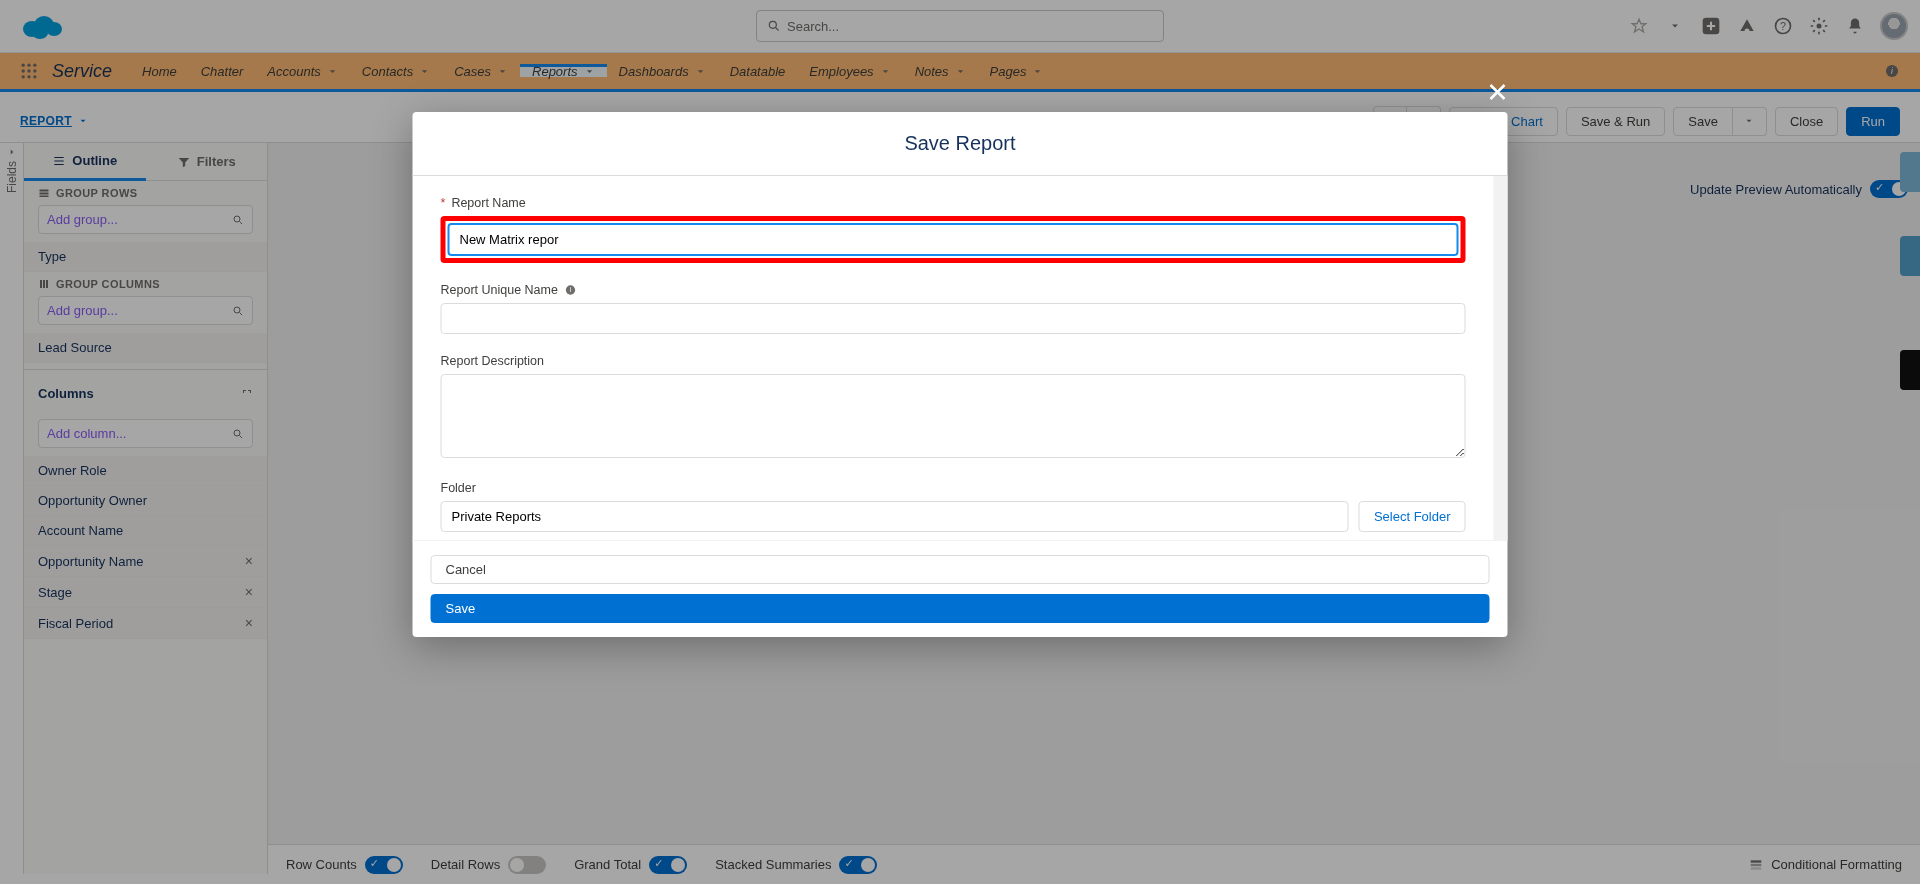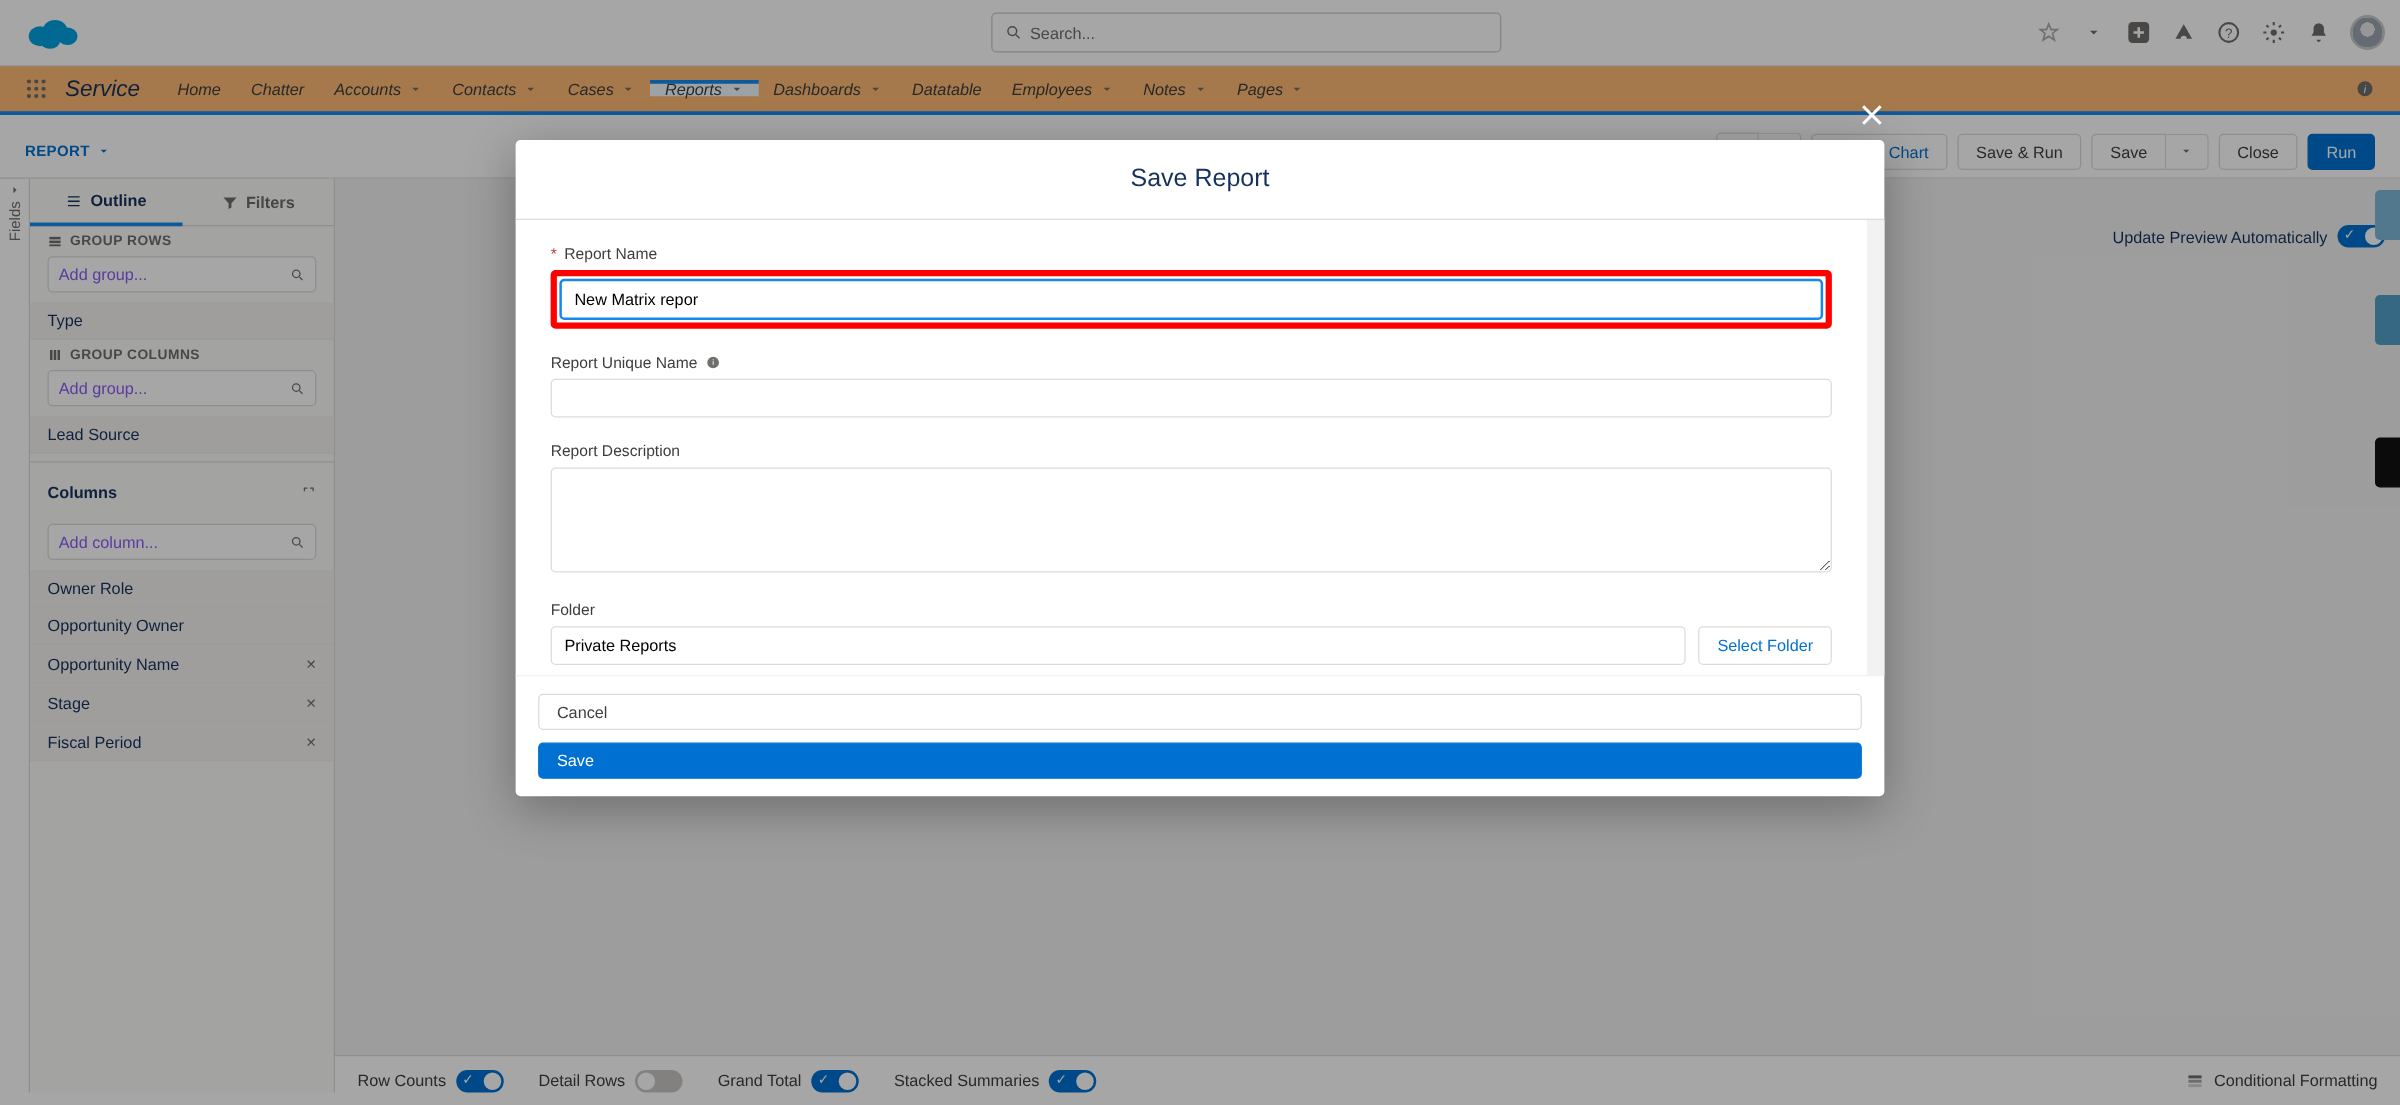--- a/index.html
+++ b/index.html
@@ -5,39 +5,39 @@
 * { box-sizing: border-box; margin: 0; padding: 0; }
 body { font-family: "Salesforce Sans", Arial, sans-serif; font-size: 13px; color: #16325c; overflow: hidden; width: 1920px; height: 884px; position: relative; background: #fff; }
 
 
 .scrim { position: absolute; inset: 0; background: rgba(0,0,0,0.35); z-index: 50; }
 
 
 .topbar { height: 52px; display: flex; align-items: center; padding: 0 12px; background: #fff; position: relative; }
 .cloud-logo { width: 44px; height: 30px; margin-left: 8px; }
 .search-wrap { position: absolute; left: 50%; transform: translateX(-50%); width: 408px; }
-.search-box { width: 100%; height: 32px; border: 1px solid #c9c9c9; border-radius: 4px; background: #fff; display: flex; align-items: center; padding: 0 10px; color: #706e6b; margin-left: 37px; }
+.search-box { width: 100%; height: 32px; border: 1px solid #c9c9c9; border-radius: 4px; background: #fff; display: flex; align-items: center; padding: 0 10px; color: #706e6b; }
 .search-box svg { margin-right: 6px; }
 .top-icons { margin-left: auto; display: flex; align-items: center; gap: 14px; color: #706e6b; }
 .top-icons .ico { width: 22px; height: 22px; display: flex; align-items: center; justify-content: center; }
 .avatar { width: 28px; height: 28px; border-radius: 50%; background: radial-gradient(circle at 50% 40%, #e8e8e8 30%, #9aa5b1 31%); border: 2px solid #c9c9c9; }
 
 
 .navbar { height: 40px; border-top: 1px solid #e5e5e5; border-bottom: 3px solid #1589ee; display: flex; align-items: stretch; padding: 12px 12px; background: #fdba74; position: relative; font-style: italic; }
 .app-launcher { width: 34px; display: flex; align-items: center; justify-content: center; }
 .app-name { font-size: 18px; font-weight: 400; display: flex; align-items: center; margin: 0 18px 0 6px; }
 .nav-items { display: flex; align-items: stretch; }
 .nav-item { display: flex; align-items: center; padding: 0 12px; color: #3e3e3c; cursor: pointer; gap: 6px; position: relative; }
 .nav-item.active { background: #f2f9fe; }
 .nav-item.active::after { content:""; position:absolute; left:0; right:0; top:-1px; height:3px; background:#1589ee; }
 .nav-info { margin-left: auto; display:flex; align-items:center; padding-right: 8px; color:#706e6b; }
 
 
 .report-head { padding: 14px 20px 6px; display: flex; align-items: center; }
-.report-head-left .crumb { color: #0070d2; font-weight: 700; font-size: 12px; letter-spacing: .3px; display:flex; align-items:center; gap:6px; }
+.report-head-left .crumb { color: #0070d2; font-weight: 700; font-size: 12px; letter-spacing: .3px; display:flex; align-items:center; gap:6px;text-decoration:underline; }
 .report-head-left h1 { font-size: 18px; font-weight: 400; margin-top: 4px; display:flex; align-items:center; gap:10px; }
 .pill { display:inline-block; padding: 4px 10px; border:1px solid #dddbda; border-radius: 4px; font-size: 12px; font-weight: 600; background:#fff; margin-left: 12px; }
 .report-actions { margin-left: auto; display:flex; gap: 8px; align-items:center; }
 .btn { border:1px solid #dddbda; background:#fff; padding: 6px 14px; border-radius:4px; color:#0070d2; cursor:pointer; font-size:13px; display:flex; align-items:center; gap:6px; }
 .btn.plain { color:#3e3e3c; }
 .btn.primary { background:#0070d2; color:#fff; border-color:#0070d2; }
 .btn-icon { width:34px; justify-content:center; padding:6px 0; }
 .btn-group { display:flex; }
 .btn-group .btn { border-radius:0; border-left-width:0; }
 .btn-group .btn:first-child { border-radius:4px 0 0 4px; border-left-width:1px; }
@@ -380,20 +380,23 @@
         </svg>
       </div>
     <div id="col-list">
         <div class="row-item">
           <span>Owner Role</span>
         </div>
         <div class="row-item">
           <span>Opportunity Owner</span>
         </div>
         <div class="row-item">
+          <span>Account Name</span>
+        </div>
+        <div class="row-item">
           <span>Opportunity Name</span>
           <span class="x">×</span>
         </div>
         <div class="row-item">
           <span>Stage</span>
           <span class="x">×</span>
         </div>
         <div class="row-item">
           <span>Fiscal Period</span>
           <span class="x">×</span>

